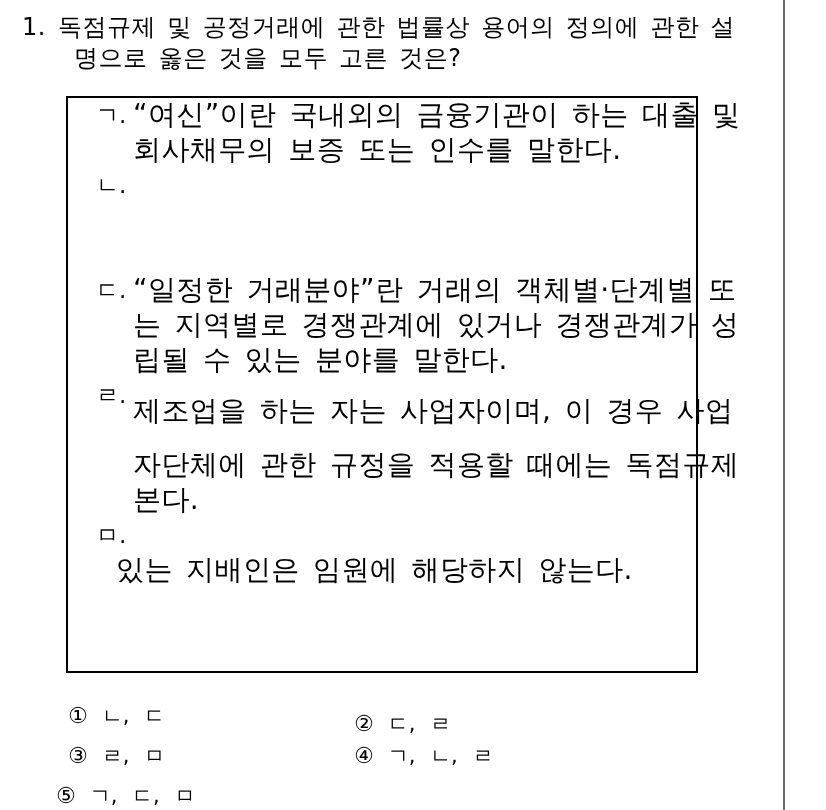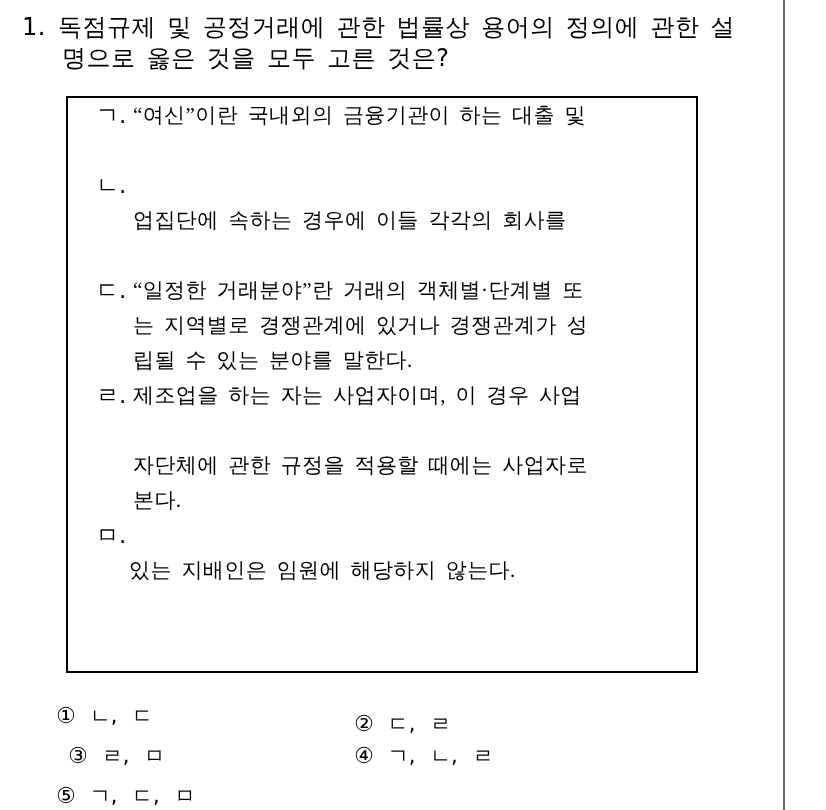--- a/index.html
+++ b/index.html
@@ -28,40 +28,39 @@
       left: 22px;
       top: 12px;
       width: 740px;
       font-size: 24px;
       line-height: 31px;
       letter-spacing: 0.5px;
     }
     .q-line { white-space: nowrap; position: relative; height: 31px; }
     .q-num { position: absolute; left: 0; top: 0; }
     .q-text-1 { position: absolute; left: 36px; top: 0; word-spacing: 3px; text-align: center; }
-    .q-text-2 { position: absolute; left: 40px; top: 0; word-spacing: 3px; text-align: center; }
+    .q-text-2 { position: absolute; left: 52px; top: 0; word-spacing: 3px; text-align: center; }
 
     .box {
       position: absolute;
       left: 66px;
       top: 96px;
       width: 632px;
       height: 577px;
       border: 2px solid #000;
       box-sizing: border-box;
     }
     .box-line {
       position: absolute;
       white-space: nowrap;
-      font-size: 21px;
+      font-size: 28px;
       line-height: 34px;
       height: 34px;
       letter-spacing: 0.4px;
       word-spacing: 4px;
-      font-family: Liberation Serif, serif;
     }
     .box-marker {
       position: absolute;
       left: 28px;
       font-size: 23px;
       line-height: 34px;
       height: 34px;
     }
     .choices {
       position: absolute;
@@ -92,40 +91,40 @@
   </div>
   <div class="q-line">
     <span class="q-text-2">명으로 옳은 것을 모두 고른 것은?</span>
   </div>
 </div>
 
 <div class="box">
 
   <span class="box-marker" style="top:0px">ㄱ.</span>
   <span class="box-line" style="left:65px;top:0px">“여신”이란 국내외의 금융기관이 하는 대출 및</span>
+  <span class="box-line" style="left:65px;top:35px">회사채무의 보증 또는 인수를 말한다.</span>
 
   <span class="box-marker" style="top:70px">ㄴ.</span>
-  <span class="box-line" style="left:65px;top:105px">업집단에 속하는 경우에 이들 각각의 회사를</span>
 
   <span class="box-marker" style="top:175px">ㄷ.</span>
   <span class="box-line" style="left:65px;top:175px">“일정한 거래분야”란 거래의 객체별·단계별 또</span>
   <span class="box-line" style="left:65px;top:245px">립될 수 있는 분야를 말한다.</span>
   <span class="box-line" style="left:65px;top:210px">는 지역별로 경쟁관계에 있거나 경쟁관계가 성</span>
 
   <span class="box-marker" style="top:280px">ㄹ.</span>
-  <span class="box-line" style="left:65px;top:280px">제조업을 하는 자는 사업자이며, 이 경우 사업</span>
-  <span class="box-line" style="left:65px;top:350px">자단체에 관한 규정을 적용할 때에는 사업자로</span>
+  <span class="box-line" style="left:65px;top:296px">제조업을 하는 자는 사업자이며, 이 경우 사업</span>
+  <span class="box-line" style="left:65px;top:350px">자단체에 관한 규정을 적용할 때에는 독점규제</span>
   <span class="box-line" style="left:65px;top:385px">본다.</span>
 
   <span class="box-marker" style="top:420px">ㅁ.</span>
-  <span class="box-line" style="left:61px;top:455px">있는 지배인은 임원에 해당하지 않는다.</span>
+  <span class="box-line" style="left:48px;top:455px">있는 지배인은 임원에 해당하지 않는다.</span>
 </div>
 
 <div class="choices">
-  <div class="choice" style="left:0;top:0">
+  <div class="choice" style="left:12px;top:0">
     <span class="choice-num">①</span><span>ㄴ, ㄷ</span>
   </div>
   <div class="choice" style="left:298px;top:8px">
     <span class="choice-num">②</span><span>ㄷ, ㄹ</span>
   </div>
   <div class="choice" style="left:12px;top:40px">
     <span class="choice-num">③</span><span>ㄹ, ㅁ</span>
   </div>
   <div class="choice" style="left:298px;top:40px">
     <span class="choice-num">④</span><span>ㄱ, ㄴ, ㄹ</span>

